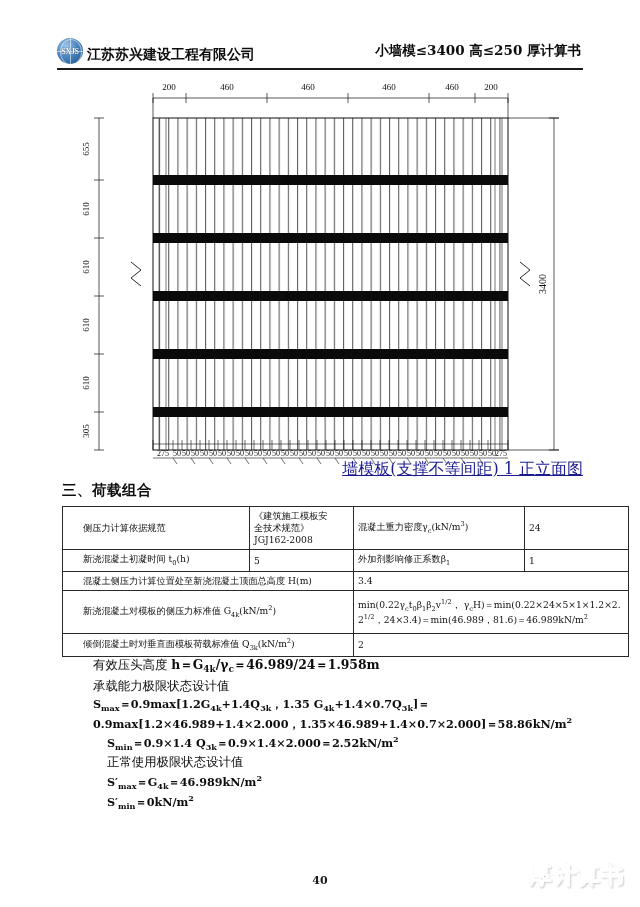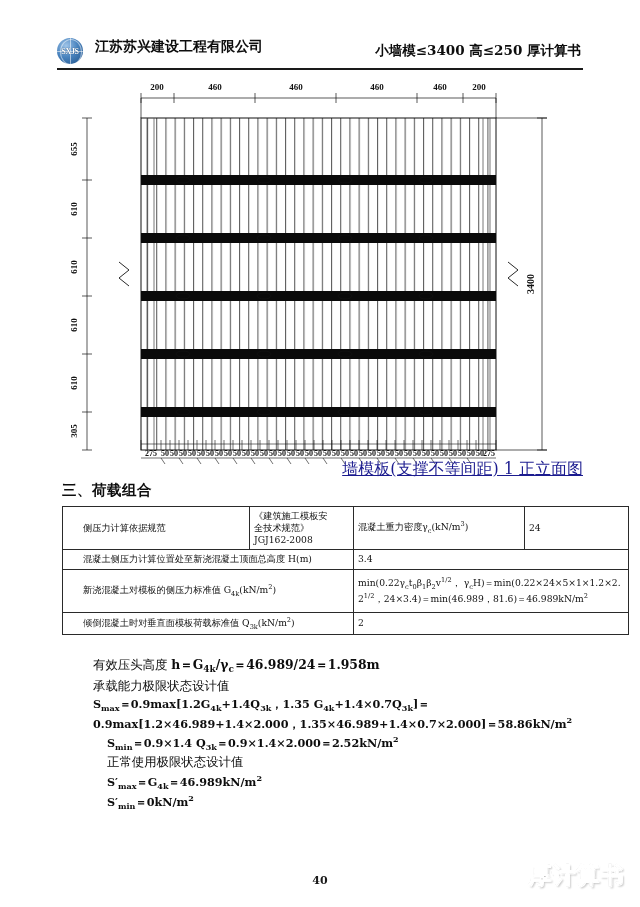--- a/index.html
+++ b/index.html
@@ -29,22 +29,22 @@
     width: 526px;
     height: 30px;
     display: flex;
     align-items: center;
     justify-content: space-between;
     border-bottom: 2px solid #1a1a1a;
     padding-bottom: 2px;
   }
   .header-left {
     display: flex;
-    align-items: flex-start;
-    gap: 12px;
+    align-items: flex-end;
+    gap: 4px;
   }
   .logo {
     width: 26px;
     height: 26px;
     position: relative;
     flex: none;
   }
   .logo .globe {
     position: absolute;
     left: 0; top: 0;
@@ -99,25 +99,24 @@
     font-size: 13.5px;
     font-weight: bold;
     color: #0d0d0d;
     white-space: nowrap;
     padding-right: 2px;
   }
 
   
   .drawing {
     position: absolute;
-    left: 55px;
+    left: 67px;
     top: 72px;
     width: 526px;
     height: 400px;
-    font-weight: bold;
   }
   .dwg-svg { display: block; }
 
   .fig-caption {
     position: absolute;
     left: 57px;
     top: 459px;
     width: 526px;
     text-align: right;
     font-family: "DejaVu Serif", "Liberation Serif", serif;
@@ -445,20 +444,26 @@
 
   <table class="load-table">
     <tbody>
       <tr>
         <td class="lbl tall">侧压力计算依据规范</td>
         <td class="val tall">《建筑施工模板安<br>全技术规范》<br>JGJ162-2008</td>
         <td class="lbl2 tall">混凝土重力密度γ<sub>c</sub>(kN/m<sup>3</sup>)</td>
         <td class="val2 tall">24</td>
       </tr>
       <tr>
+        <td class="lbl">新浇混凝土初凝时间 t<sub>0</sub>(h)</td>
+        <td class="val">5</td>
+        <td class="lbl2">外加剂影响修正系数β<sub>1</sub></td>
+        <td class="val2">1</td>
+      </tr>
+      <tr>
         <td class="lbl" colspan="2">混凝土侧压力计算位置处至新浇混凝土顶面总高度 H(m)</td>
         <td colspan="2">3.4</td>
       </tr>
       <tr>
         <td class="lbl tall" colspan="2">新浇混凝土对模板的侧压力标准值 G<sub>4k</sub>(kN/m<sup>2</sup>)</td>
         <td class="formula-cell tall" colspan="2">
           min(0.22γ<sub>c</sub>t<sub>0</sub>β<sub>1</sub>β<sub>2</sub>v<sup>1/2</sup>，&nbsp;γ<sub>c</sub>H)＝min(0.22×24×5×1×1.2×2.2<sup>1/2</sup>，24×3.4)＝min(46.989，81.6)＝46.989kN/m<sup>2</sup>
         </td>
       </tr>
       <tr>

